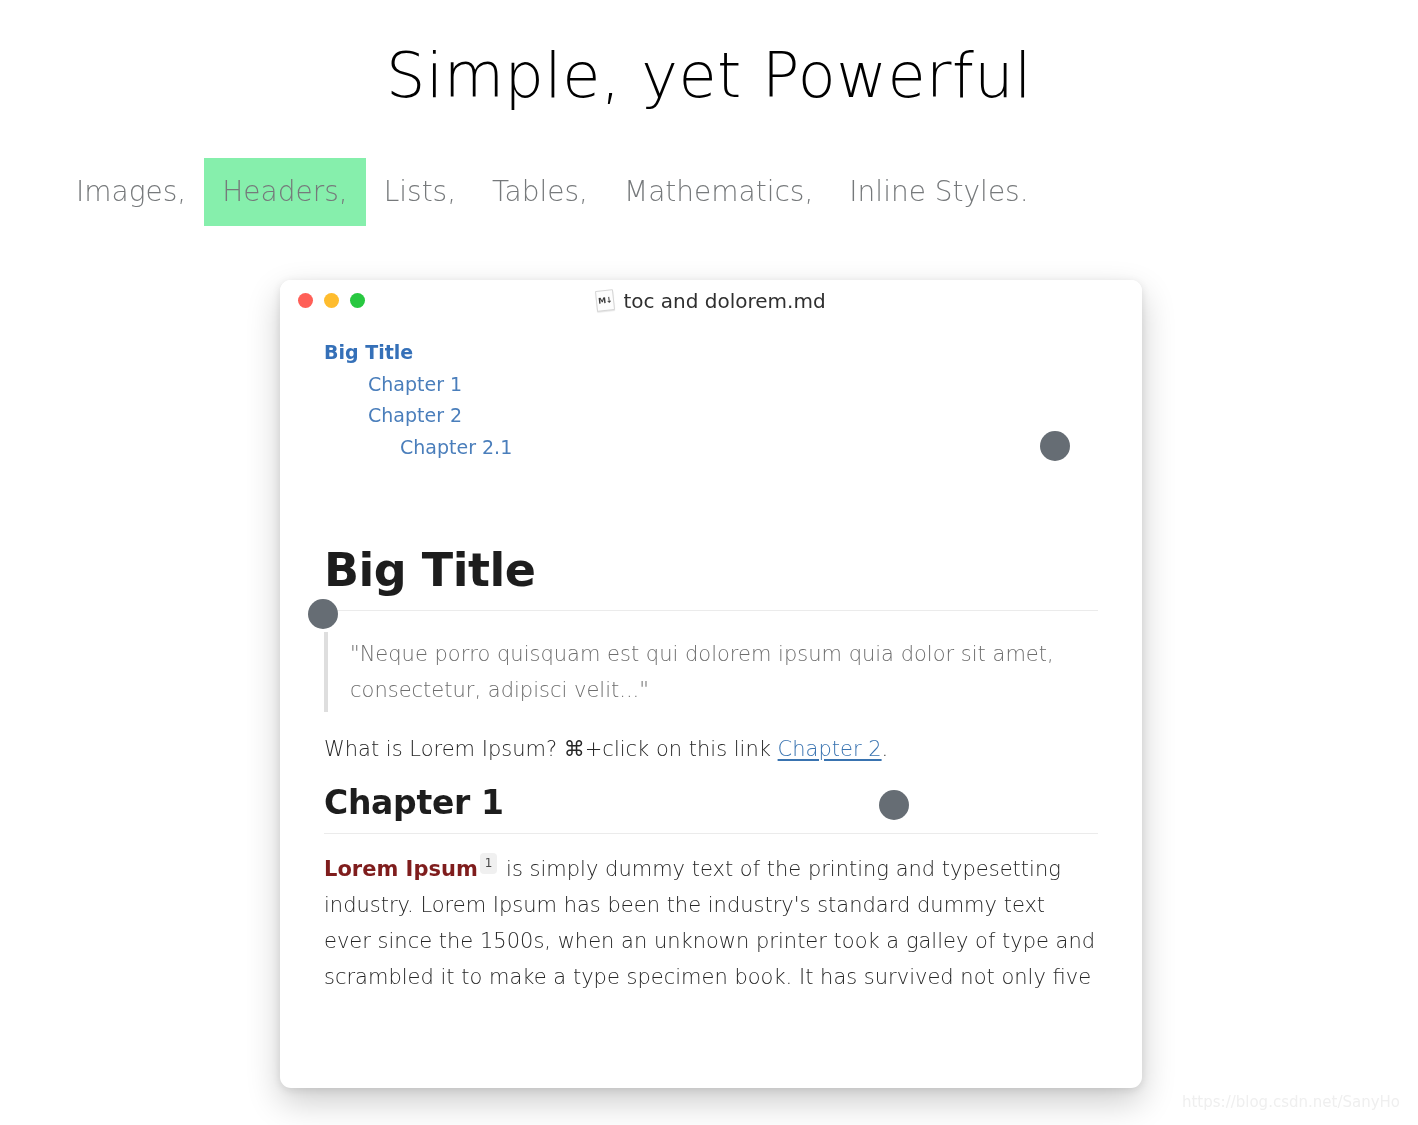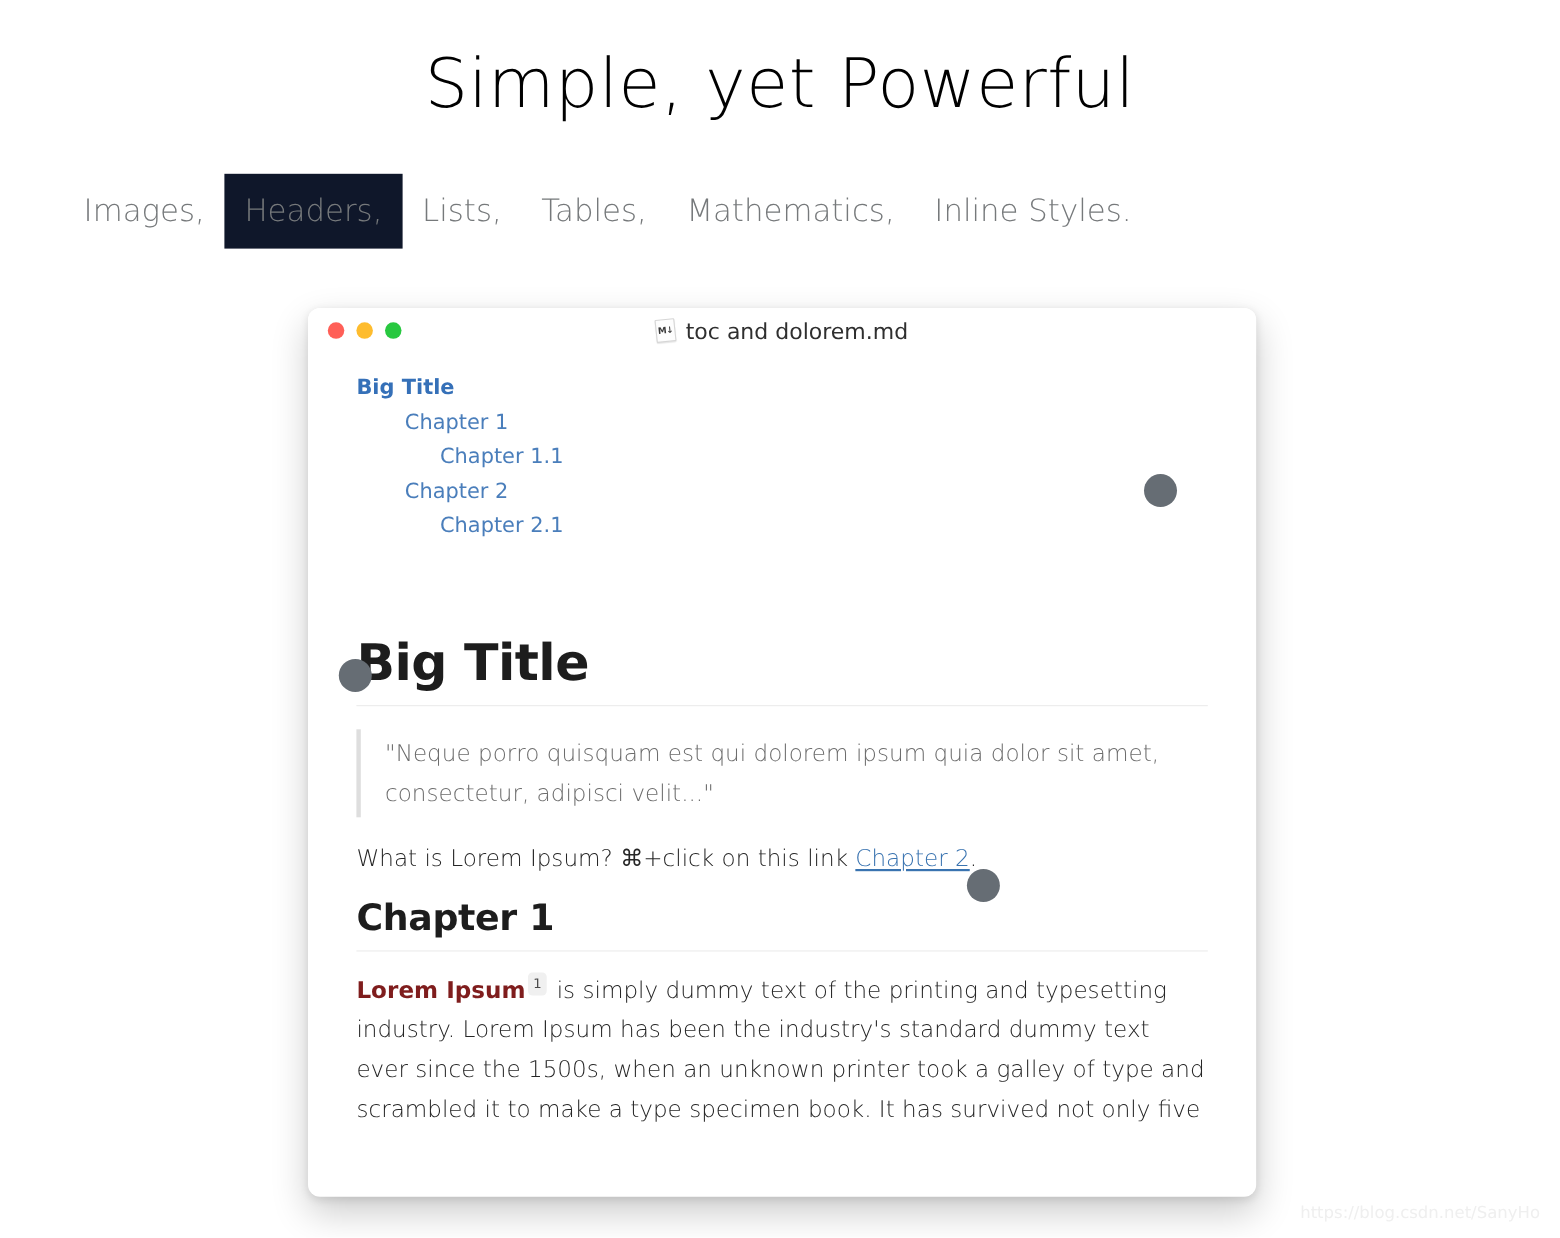--- a/index.html
+++ b/index.html
@@ -42,21 +42,21 @@
   .feature-item {
     font-family: "DejaVu Sans", sans-serif;
     font-weight: 300;
     font-size: 28px;
     color: #76797b;
     padding: 17px 18px;
     line-height: 34px;
     white-space: nowrap;
   }
   .feature-item.is-active {
-    background: #0f172a;
+    background: #86efac;
   }
 
   
   .window-wrap {
     position: absolute;
     left: 280px;
     top: 280px;
     width: 862px;
     height: 808px;
   }
@@ -298,21 +298,20 @@
         </span>
         <span class="window-title">toc and dolorem.md</span>
       </div>
     </div>
 
     <div class="doc-body">
 
       <ul class="toc">
         <li class="toc-entry lvl-0">Big Title</li>
         <li class="toc-entry lvl-1">Chapter 1</li>
-        <li class="toc-entry lvl-2">Chapter 1.1</li>
         <li class="toc-entry lvl-1">Chapter 2</li>
         <li class="toc-entry lvl-2">Chapter 2.1</li>
       </ul>
 
       <h2 class="h1">Big Title</h2>
       <div class="hr"></div>
 
       <blockquote class="blockquote">
         <p>"Neque porro quisquam est qui dolorem ipsum quia dolor sit amet, consectetur, adipisci velit..."</p>
       </blockquote>

